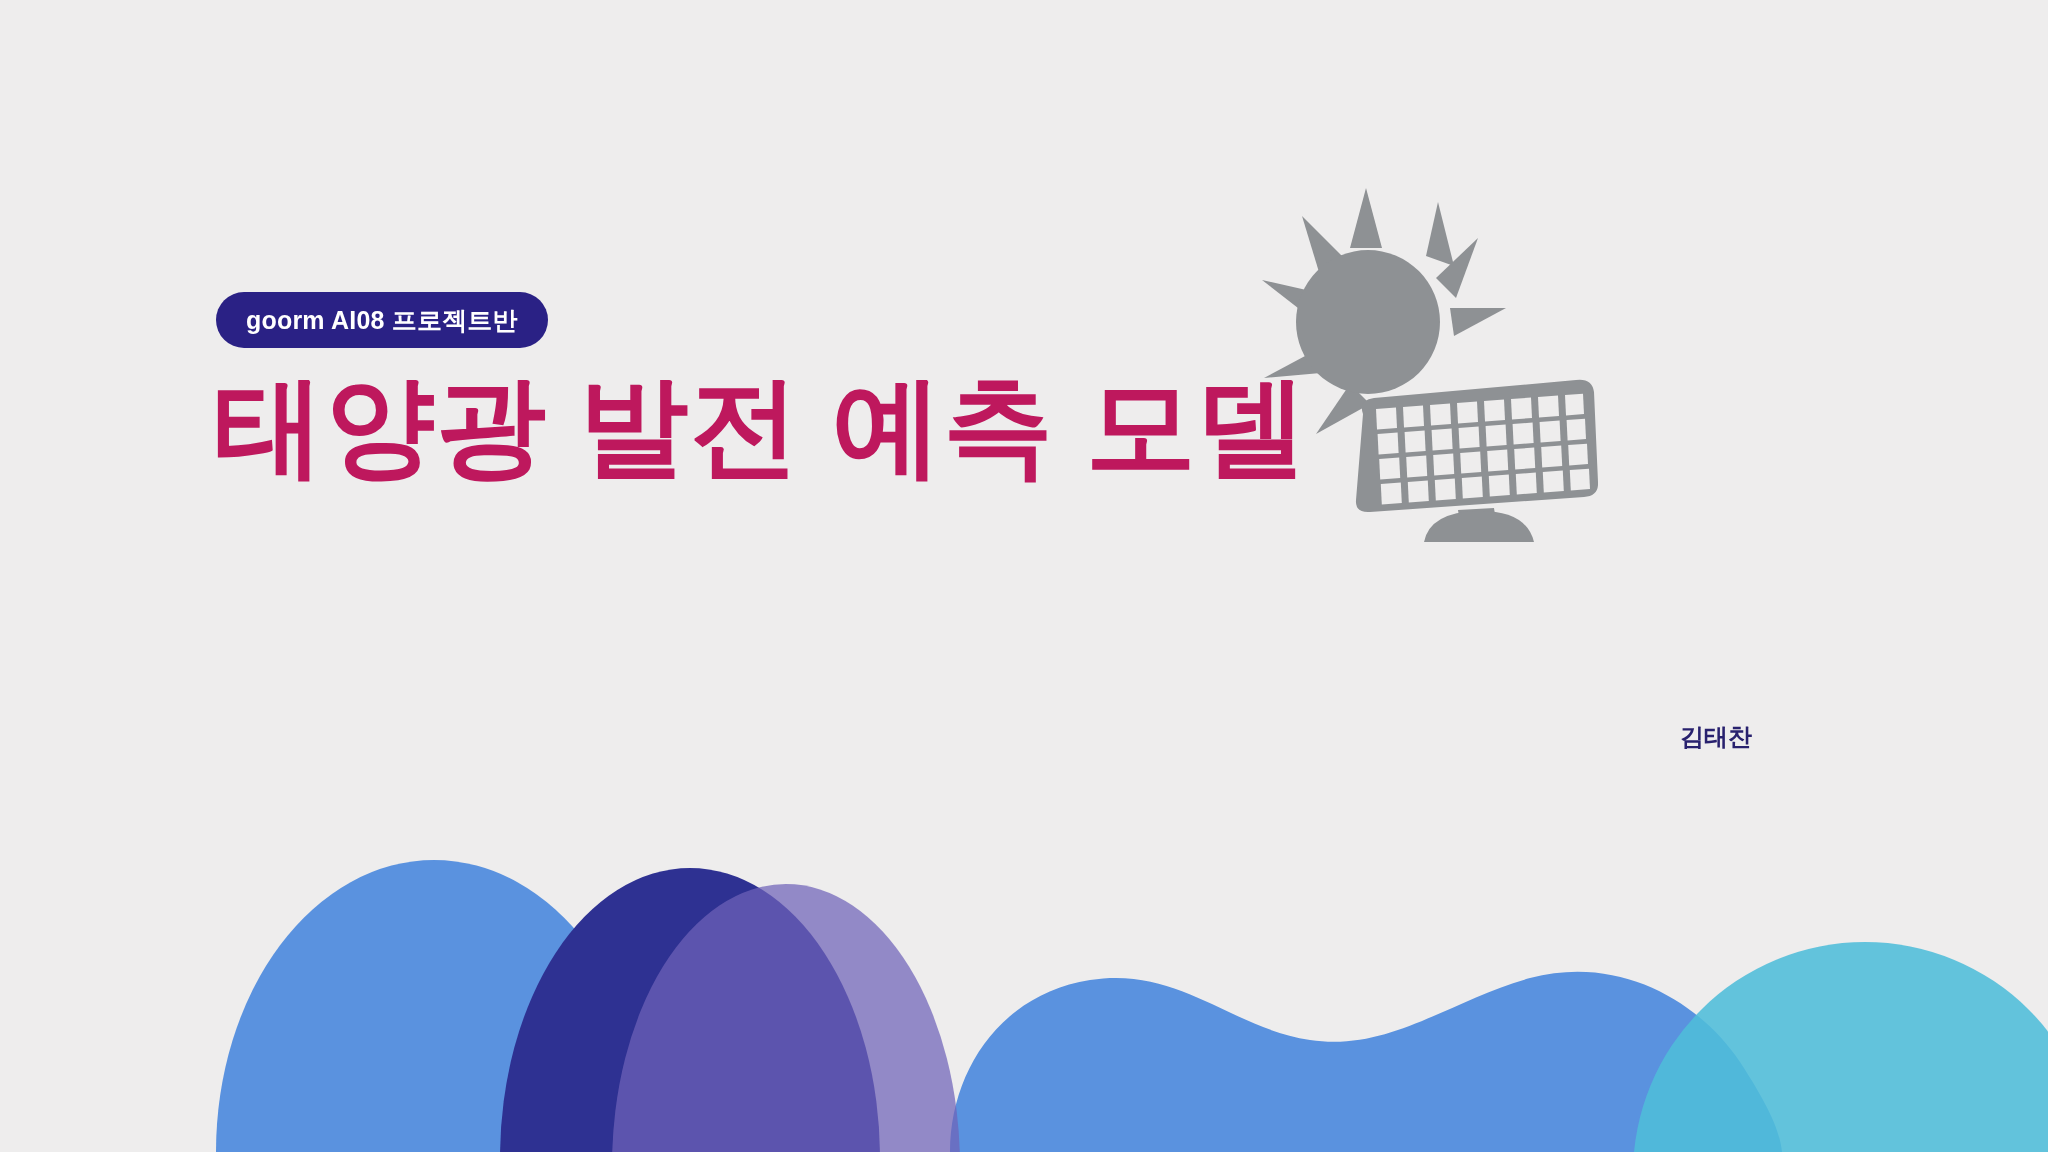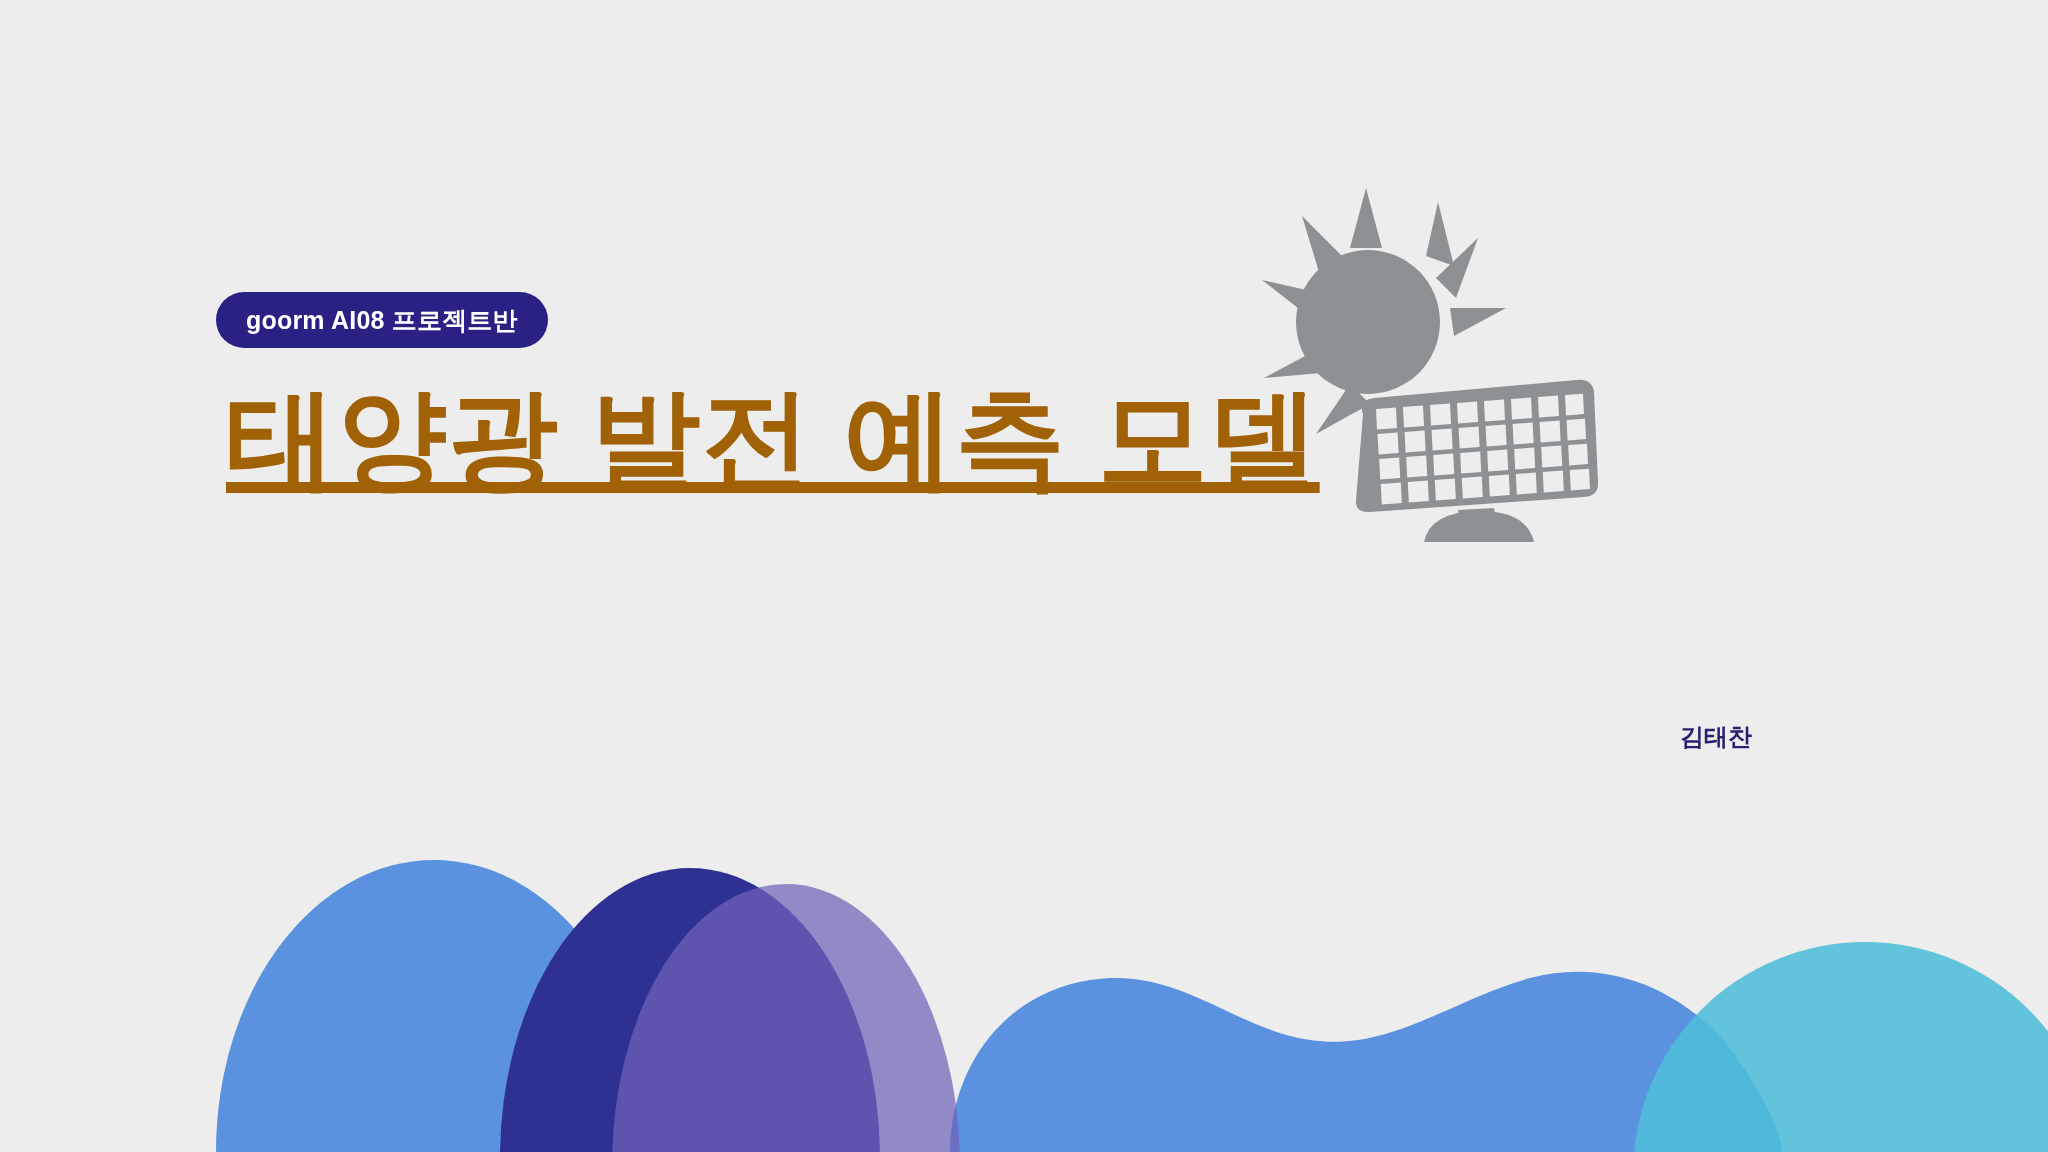--- a/index.html
+++ b/index.html
@@ -54,28 +54,27 @@
     letter-spacing: 0.2px;
     white-space: nowrap;
     line-height: 1;
   }
 
   
   .title {
     position: absolute;
     left: 214px;
     top: 357px;
-    margin: 12px;
-    color: #a16207;
+    margin: 0;
+    color: #be185d;
     font-size: 110px;
     font-weight: 700;
     letter-spacing: 1px;
     line-height: 1.25;
     white-space: nowrap;
-    text-decoration: underline;
   }
 
   
   .author {
     position: absolute;
     left: 1680px;
     top: 725px;
     color: #28216e;
     font-size: 24px;
     font-weight: 700;

